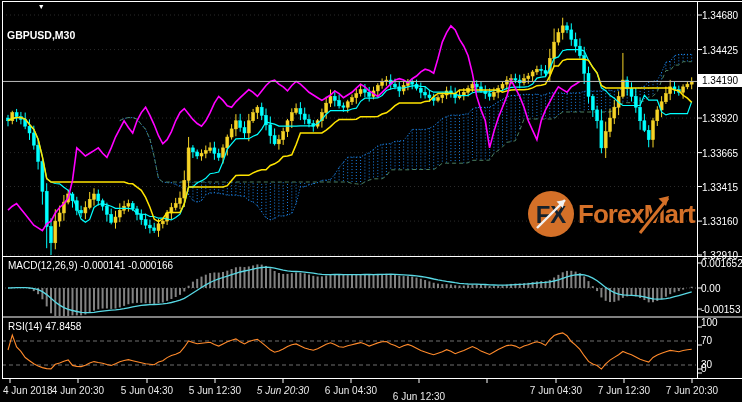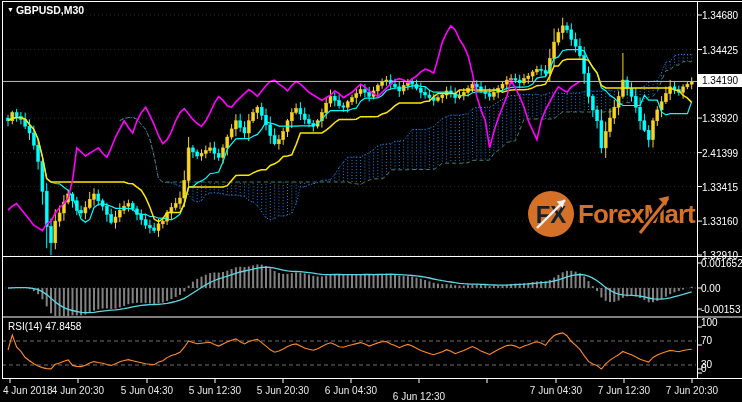--- a/index.html
+++ b/index.html
@@ -1,20 +1,20 @@
 <!DOCTYPE html>
 <html><head>
 <meta charset="utf-8">
 <style>
   html,body{margin:0;padding:0;background:#111;}
   .stage{position:relative;width:742px;height:402px;background:#000;overflow:hidden;
          font-family:"Liberation Sans",sans-serif;}
   svg{position:absolute;left:0;top:0;}
-  .title-row{position:absolute;left:7px;top:4px;display:flex;align-items:center;gap:2px;
-             color:#fff;font-size:10.5px;font-weight:bold;white-space:nowrap;z-index:5;}
+  .title-row{position:absolute;left:7px;top:4px;display:flex;align-items:center;gap:18px;
+             color:#fff;font-size:10.5px;font-weight:bold;white-space:nowrap;z-index:5;flex-direction:column;}
   .title-row .tri{font-size:7px;position:relative;top:-1px;}
   .ind-label{position:absolute;left:8px;color:#fff;font-size:10px;white-space:nowrap;z-index:5;}
   .axis-lbl{position:absolute;color:#fff;font-size:10px;line-height:11px;white-space:nowrap;z-index:4;}
   .time-lbl{position:absolute;color:#e8e8e8;font-size:10px;line-height:11px;white-space:nowrap;
             transform:translateX(-50%);z-index:4;}
   .pricetag{position:absolute;left:698px;top:74px;width:60px;height:13px;background:#fff;
             color:#000;font-size:10px;line-height:13px;padding-left:4px;box-sizing:border-box;z-index:6;}
   .logo{position:absolute;left:524px;top:188px;width:176px;height:52px;z-index:3;opacity:0.95;}
 </style>
 </head>
@@ -717,55 +717,56 @@
         <line x1="624" y1="378.5" x2="624" y2="383" stroke="#FFFFFF"></line>
         <line x1="692" y1="378.5" x2="692" y2="383" stroke="#FFFFFF"></line>
       </g>
     </svg>
 
   <div class="title-row">
     <span class="tri">▼</span>
     <span>GBPUSD,M30</span>
   </div>
 
+  <div class="ind-label" style="top:260px">MACD(12,26,9) -0.000141 -0.000166</div>
   <div class="ind-label" style="top:321px">RSI(14) 47.8458</div>
 
   <div class="pricetag">1.34190</div>
 
   <div class="logo">
     <svg width="176" height="52">
       <circle cx="27" cy="26" r="23" fill="#E0772B"></circle>
       <text x="27" y="35" text-anchor="middle" font-family="Liberation Sans, sans-serif" font-size="24" font-weight="bold" fill="#17232F">FX</text>
       <line x1="13" y1="40" x2="41" y2="12" stroke="#FFFFFF" stroke-width="2.4"></line>
       <polygon points="41,12 32.5,13.5 38.8,20" fill="#FFFFFF"></polygon>
       <text x="54" y="35" font-family="Liberation Sans, sans-serif" font-size="26" font-weight="bold" letter-spacing="-1" fill="#E0772B">ForexMart</text>
       <line x1="116" y1="45" x2="144" y2="10" stroke="#000000" stroke-width="7"></line>
       <line x1="116" y1="45" x2="144" y2="10" stroke="#E0772B" stroke-width="3"></line>
       <polygon points="145,8 134.5,10.5 142,18" fill="#E0772B"></polygon>
     </svg>
   </div>
 
 <div class="axis-lbl" style="left: 702px; top: 10px;">1.34680</div>
     <div class="axis-lbl" style="left: 702px; top: 44.5755px;">1.34425</div>
     <div class="axis-lbl" style="left: 702px; top: 113.048px;">1.33920</div>
-    <div class="axis-lbl" style="left: 702px; top: 147.624px;">2.41399</div>
+    <div class="axis-lbl" style="left: 702px; top: 147.624px;">1.33665</div>
     <div class="axis-lbl" style="left: 702px; top: 181.521px;">1.33415</div>
     <div class="axis-lbl" style="left: 702px; top: 216.097px;">1.33160</div>
     <div class="axis-lbl" style="left: 702px; top: 249.994px;">1.32910</div>
     <div class="axis-lbl" style="left: 701px; top: 258px;">0.001652</div>
     <div class="axis-lbl" style="left: 701px; top: 283px;">0.00</div>
     <div class="axis-lbl" style="left: 701px; top: 304px;">-0.00153</div>
     <div class="axis-lbl" style="left: 701px; top: 317px;">100</div>
     <div class="axis-lbl" style="left: 701px; top: 335px;">70</div>
     <div class="axis-lbl" style="left: 701px; top: 359px;">30</div>
     <div class="axis-lbl" style="left: 701px; top: 363px;">0</div>
     <div class="time-lbl" style="top: 385px; left: 3px; transform: none; text-align: center;">4 Jun 2018</div>
     <div class="time-lbl" style="top: 385px; left: 78px;">4 Jun 20:30</div>
     <div class="time-lbl" style="top: 385px; left: 147px;">5 Jun 04:30</div>
     <div class="time-lbl" style="top: 385px; left: 215px;">5 Jun 12:30</div>
-    <div class="time-lbl" style="top: 385px; left: 283px;">5 Jun 20:30</div>
+    <div class="time-lbl" style="top: 385px; left: 283px; font-style: italic;">5 Jun 20:30</div>
     <div class="time-lbl" style="top: 385px; left: 351px;">6 Jun 04:30</div>
     <div class="time-lbl" style="top: 391px; left: 419px;">6 Jun 12:30</div>
     <div class="time-lbl" style="top: 385px; left: 487px; margin-top: 48px;">6 Jun 20:30</div>
     <div class="time-lbl" style="top: 385px; left: 556px;">7 Jun 04:30</div>
     <div class="time-lbl" style="top: 385px; left: 624px;">7 Jun 12:30</div>
     <div class="time-lbl" style="top: 385px; left: 692px;">7 Jun 20:30</div>
   </div>
 
 </body></html>

